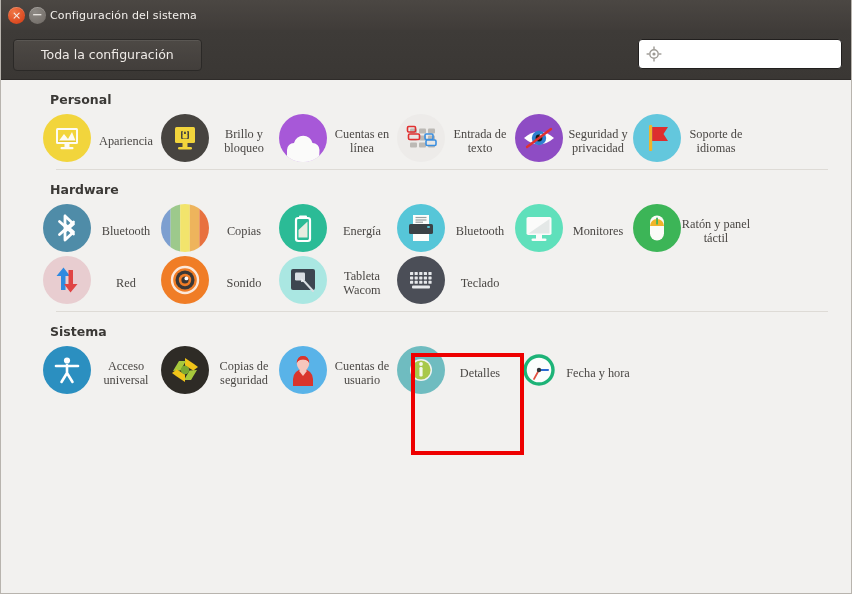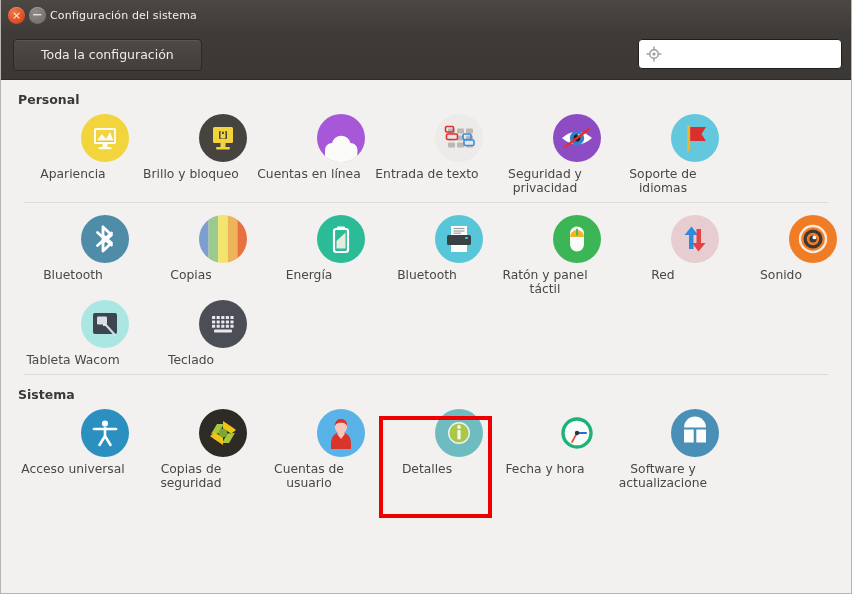--- a/index.html
+++ b/index.html
@@ -122,21 +122,21 @@
   }
 
   
   .content {
     flex: 1;
     background: #f2f1ef;
     padding: 0 10px;
     overflow: hidden;
     position: relative;
   }
-  .section { padding-top: 8px; }
+  .section { padding-top: 8px; margin-left: 32px; }
   .section-title {
     font-size: 12.5px;
     font-weight: bold;
     color: #3b3936;
     margin: 4px 0 3px 7px;
   }
   .divider {
     height: 1px;
     background: #dedbd6;
     margin: 7px 13px 0 13px;
@@ -144,24 +144,25 @@
 
   .grid {
     display: flex;
     flex-wrap: wrap;
     align-content: flex-start;
   }
   .cell {
     width: 118px;
     padding-top: 4px;
     display: flex;
-    flex-direction: column;
-    align-items: flex-end;
+    flex-direction: row;
+    align-items: center;
     cursor: pointer;
     position: relative;
+    font-family: Liberation Serif, serif;
   }
   .cell-icon {
     width: 48px;
     height: 48px;
     position: relative;
     flex: 0 0 auto;
   }
   .cell-label {
     margin-top: 5px;
     font-size: 12.3px;
@@ -324,20 +325,21 @@
             </svg>
           </div>
           <div class="cell-label">Soporte de idiomas</div>
         </div>
 
       </div>
       <div class="divider"></div>
     </div>
 
     <div class="section">
+      <div class="section-title">Hardware</div>
       <div class="grid">
 
         <div class="cell">
           <div class="cell-icon">
             <div class="icon-circle" style="background:#4f8ca8"></div>
             <svg class="icon-svg" viewBox="0 0 48 48">
               <path d="M22 12 L30.5 20 L22 27.5 L22 12 M22 36 L30.5 28 L22 20.5 L22 36" fill="none" stroke="#ffffff" stroke-width="2.8" stroke-linejoin="round" stroke-linecap="round"></path>
               <line x1="16.5" y1="17.5" x2="30.5" y2="30" stroke="#ffffff" stroke-width="2.8" stroke-linecap="round"></line>
               <line x1="16.5" y1="30.5" x2="30.5" y2="18" stroke="#ffffff" stroke-width="2.8" stroke-linecap="round"></line>
             </svg>
@@ -386,20 +388,32 @@
               <line x1="18.5" y1="16" x2="29.5" y2="16" stroke="#9aa0a2" stroke-width="1.2"></line>
               <line x1="18.5" y1="18.2" x2="26" y2="18.2" stroke="#9aa0a2" stroke-width="1.2"></line>
               <rect x="12" y="20" width="24" height="10" rx="1.6" fill="#3b4246"></rect>
               <rect x="16" y="30" width="16" height="7" fill="#fdfdfb"></rect>
               <rect x="30" y="22" width="3" height="2" rx="1" fill="#56c6d8"></rect>
             </svg>
           </div>
           <div class="cell-label">Bluetooth</div>
         </div>
 
+        <div class="cell">
+          <div class="cell-icon">
+            <div class="icon-circle" style="background:#5fe0bb"></div>
+            <svg class="icon-svg" viewBox="0 0 48 48">
+              <rect x="11.5" y="13" width="25" height="18" rx="1.8" fill="#fbfbfa"></rect>
+              <path d="M13.5 29.5 L34.5 15 L34.5 29.5 Z" fill="#e4e8e7"></path>
+              <rect x="21" y="31" width="6" height="4" fill="#fbfbfa"></rect>
+              <rect x="16.5" y="34.5" width="15" height="2.6" rx="1.3" fill="#fbfbfa"></rect>
+            </svg>
+          </div>
+          <div class="cell-label">Monitores</div>
+        </div>
 
         <div class="cell">
           <div class="cell-icon">
             <div class="icon-circle" style="background:#3cb557"></div>
             <svg class="icon-svg" viewBox="0 0 48 48">
               <rect x="17" y="11.5" width="14" height="25" rx="7" fill="#fbfbf8"></rect>
               <path d="M17 22 a7 7 0 0 1 14 0 Z" fill="#f0b429"></path>
               <rect x="23.2" y="13.5" width="1.7" height="7" rx="0.85" fill="#3cb557"></rect>
             </svg>
           </div>
@@ -547,30 +561,19 @@
             <svg class="icon-svg" viewBox="0 0 48 48">
               <circle cx="24" cy="24" r="14" fill="#fbfdfc" stroke="#1db377" stroke-width="3.4"></circle>
               <line x1="24" y1="24" x2="33" y2="24" stroke="#2b6ad0" stroke-width="2.1" stroke-linecap="round"></line>
               <line x1="24" y1="24" x2="19" y2="33" stroke="#e0503f" stroke-width="1.7" stroke-linecap="round"></line>
               <circle cx="24" cy="24" r="2.2" fill="#2f3436"></circle>
             </svg>
           </div>
           <div class="cell-label">Fecha y hora</div>
         </div>
 
-        <div class="cell">
-          <div class="cell-icon">
-            <div class="icon-circle" style="background:#4a8fb5"></div>
-            <svg class="icon-svg" viewBox="0 0 48 48">
-              <path d="M13 18.5 a11 11 0 0 1 22 0 Z" fill="#fbfcfc"></path>
-              <rect x="13" y="20.5" width="9.7" height="13" fill="#fbfcfc"></rect>
-              <rect x="25.3" y="20.5" width="9.7" height="13" fill="#fbfcfc"></rect>
-            </svg>
-          </div>
-          <div class="cell-label">Software y actualizacione</div>
-        </div>
 
         <div class="highlight-box" style="border-color: rgb(238, 0, 0);"></div>
       </div>
     </div>
 
   </div>
 </div>
 
 </body></html>

